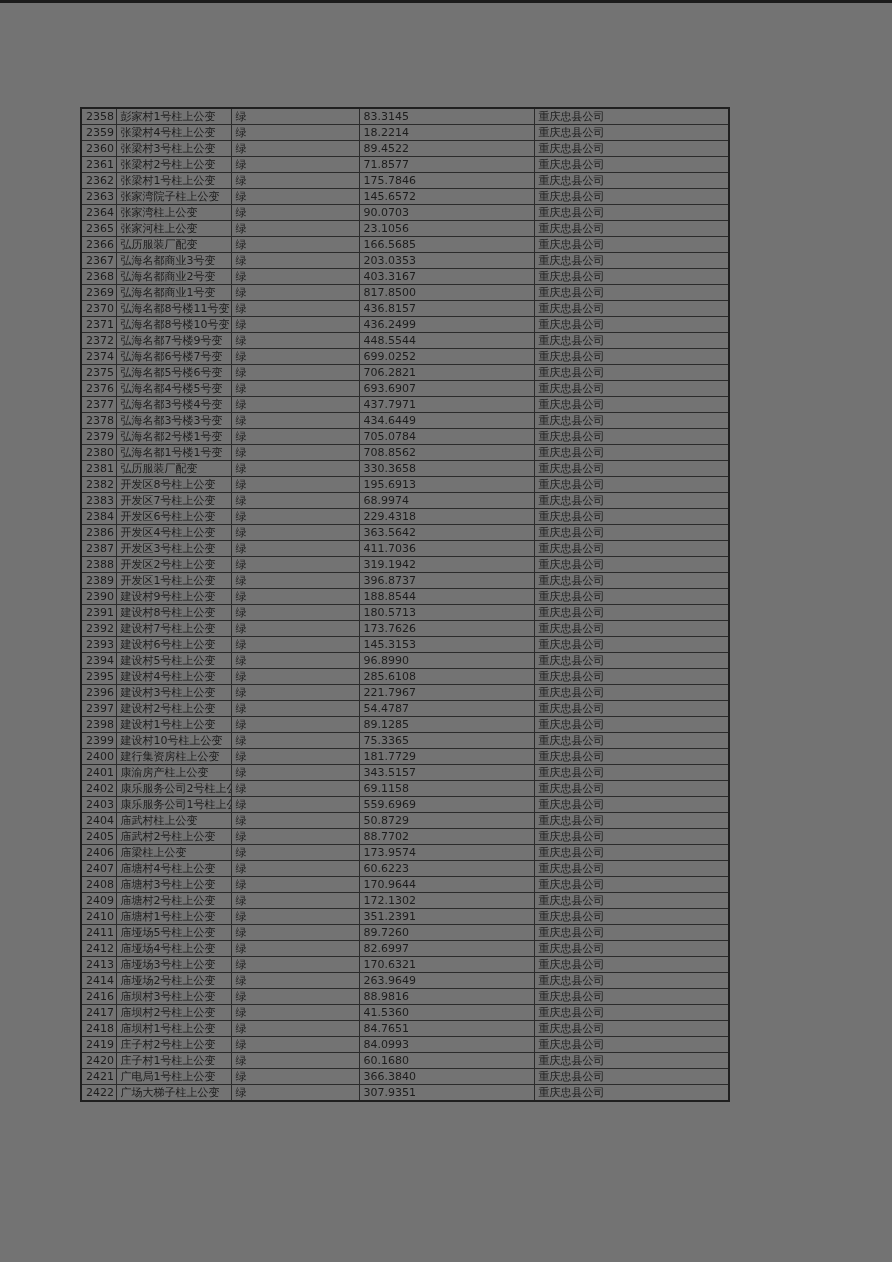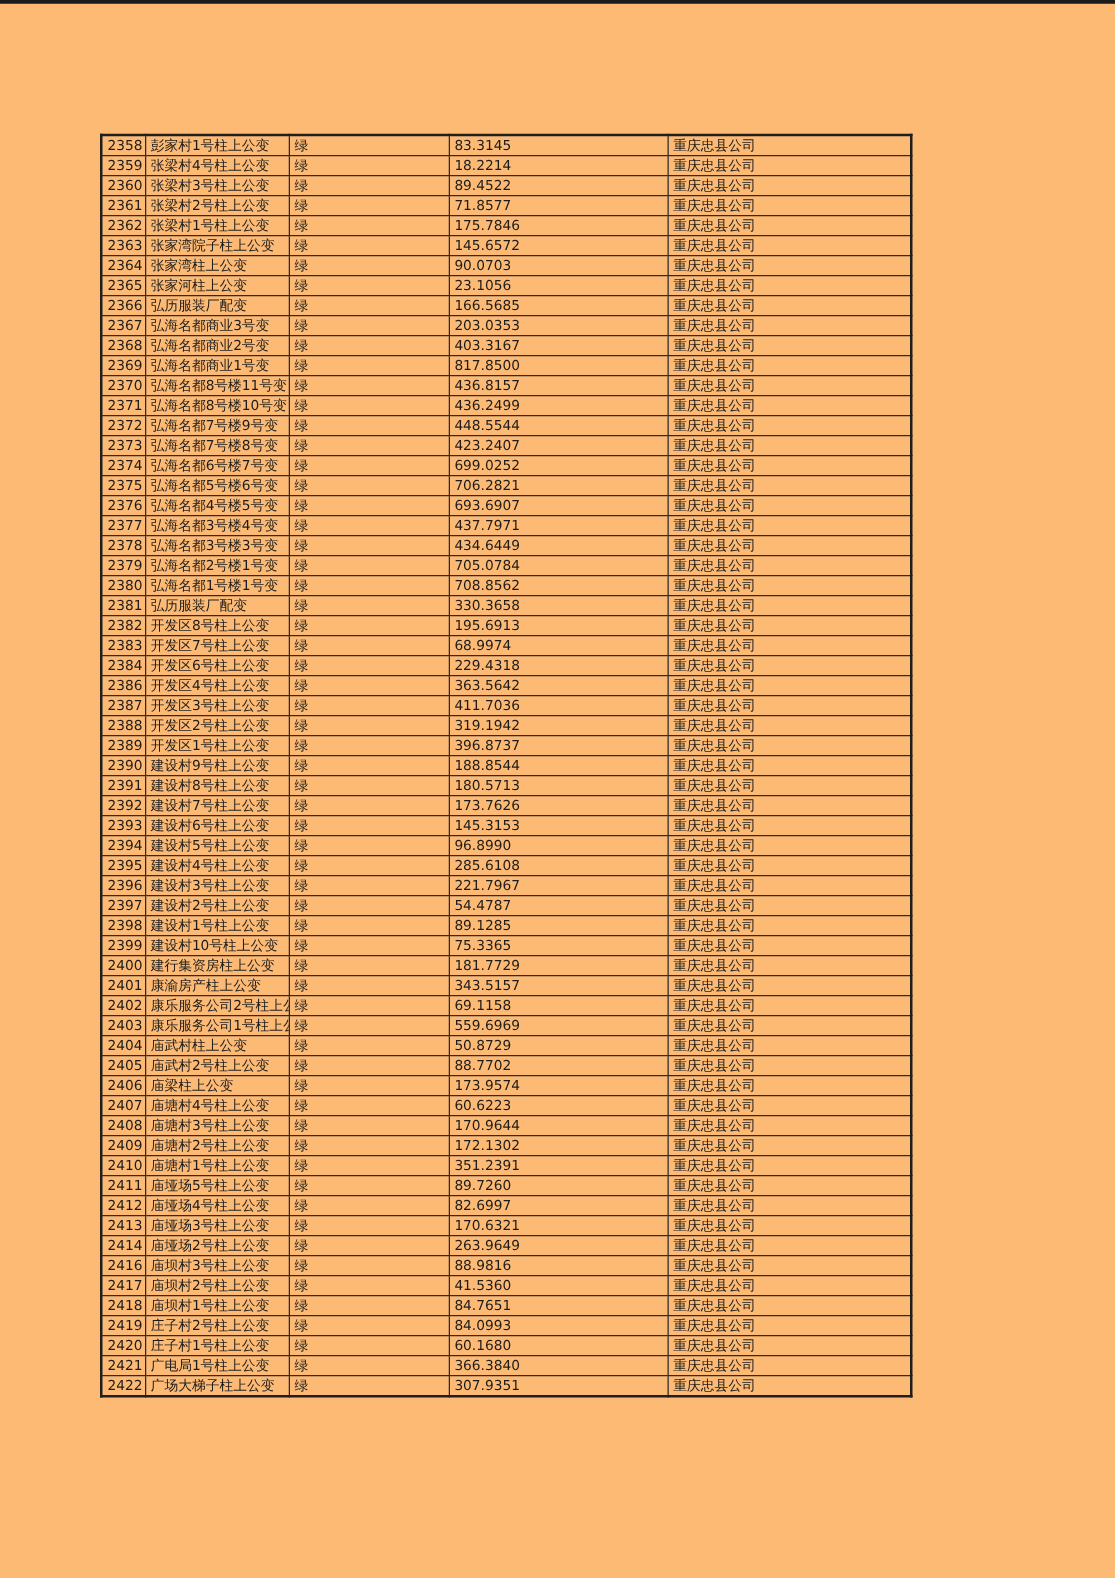--- a/index.html
+++ b/index.html
@@ -4,21 +4,21 @@
 <style>
   html, body {
     margin: 0;
     padding: 0;
     background: #f6f6f8;
   }
   .page {
     position: relative;
     width: 892px;
     height: 1262px;
-    background: #fdba74;
+    background: #737373;
     overflow: hidden;
     font-family: "DejaVu Sans", "Liberation Sans", sans-serif;
   }
   .top-strip {
     position: absolute;
     top: 0;
     left: 0;
     width: 892px;
     height: 3px;
     background: #1b1b1b;
@@ -162,27 +162,20 @@
           <td class="col-company">重庆忠县公司</td>
         </tr>
         <tr>
           <td class="col-row-id">2372</td>
           <td class="col-station-name">弘海名都7号楼9号变</td>
           <td class="col-status">绿</td>
           <td class="col-value">448.5544</td>
           <td class="col-company">重庆忠县公司</td>
         </tr>
         <tr>
-          <td class="col-row-id">2373</td>
-          <td class="col-station-name">弘海名都7号楼8号变</td>
-          <td class="col-status">绿</td>
-          <td class="col-value">423.2407</td>
-          <td class="col-company">重庆忠县公司</td>
-        </tr>
-        <tr>
           <td class="col-row-id">2374</td>
           <td class="col-station-name">弘海名都6号楼7号变</td>
           <td class="col-status">绿</td>
           <td class="col-value">699.0252</td>
           <td class="col-company">重庆忠县公司</td>
         </tr>
         <tr>
           <td class="col-row-id">2375</td>
           <td class="col-station-name">弘海名都5号楼6号变</td>
           <td class="col-status">绿</td>

